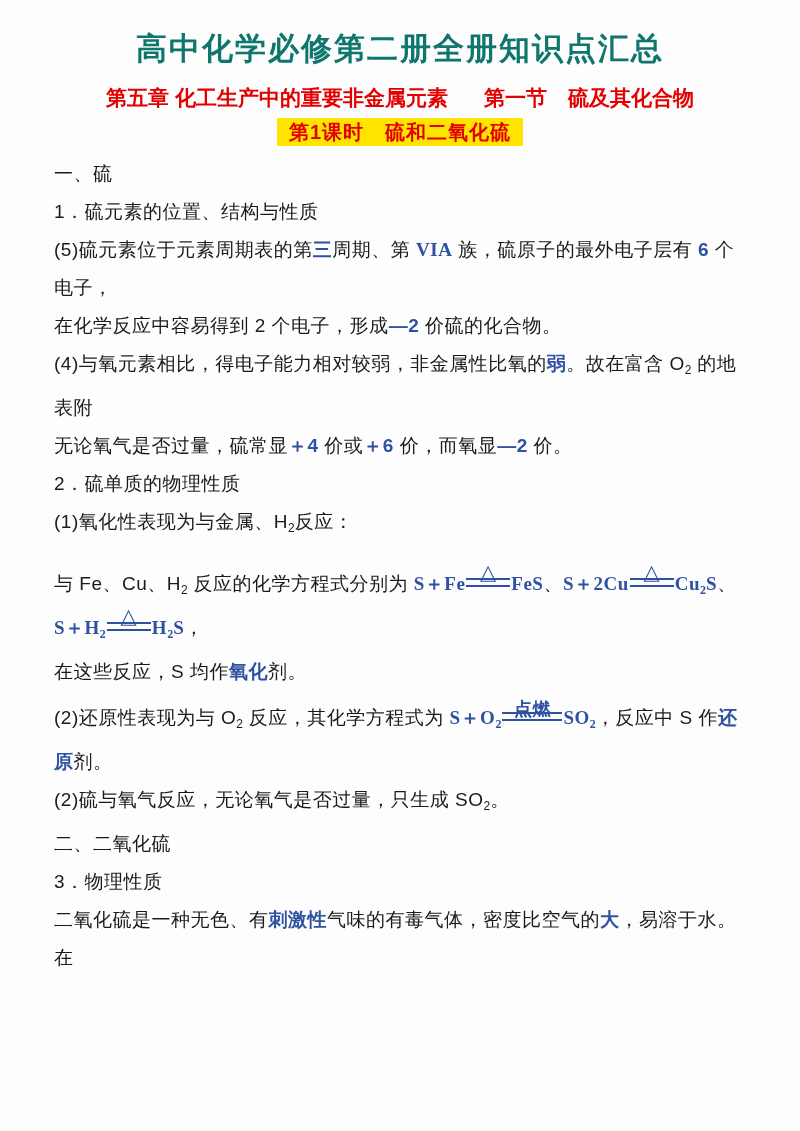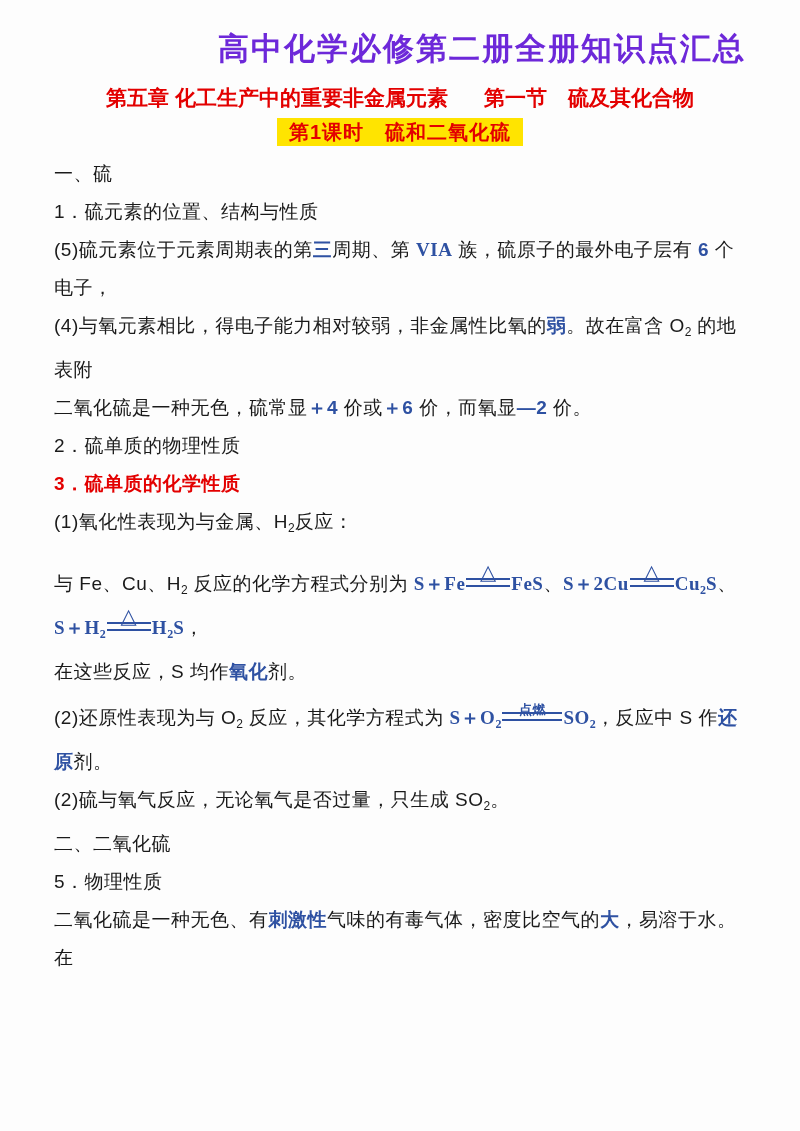--- a/index.html
+++ b/index.html
@@ -1,77 +1,77 @@
 <!DOCTYPE html>
 <html><head>
 <meta charset="utf-8">
 <style>
   html,body{margin:0;padding:0;}
   body{
     width:800px;height:1131px;background:#fdfdfd;overflow:hidden;
     font-family:"Liberation Sans","DejaVu Sans",sans-serif;color:#1a1a1a;
   }
   .page{box-sizing:border-box;width:800px;height:1131px;padding:24px 54px 0 54px;position:relative;}
-  .title{font-size:31px;font-weight:bold;text-align:right;margin:4px 0 14px 0;letter-spacing:2px;color:#6d28d9;}
+  .title{font-size:31px;font-weight:bold;text-align:center;margin:4px 0 14px 0;letter-spacing:2px;color:#0f766e;}
   .subhead{font-size:21px;font-weight:bold;color:#e30000;text-align:center;white-space:nowrap;}
   .subhead .gap{margin-left:36px;}
   .lessonline{text-align:center;margin:7px 0 9px 0;}
   .hl{background:#ffe400;color:#e30000;font-size:20px;font-weight:bold;padding:3px 12px;letter-spacing:1px;}
   .line{font-size:19px;line-height:38px;letter-spacing:0.5px;}
   .line.tall{padding-top:18px;}
   .line.semitall{padding-top:8px;}
   .b{color:#2e51a2;font-weight:bold;}
   .r{color:#e30000;font-weight:bold;}
   .lat{font-family:"Liberation Serif","DejaVu Serif",serif;}
   .sub{font-size:12px;vertical-align:-4px;letter-spacing:0;}
   
   .ceq{display:inline-block;position:relative;width:46px;height:26px;vertical-align:-4px;color:#2e51a2;}
   .ceq .bar{position:absolute;left:1px;right:1px;bottom:7px;height:5px;border-top:2px solid #2e51a2;border-bottom:2px solid #2e51a2;}
   .ceq .tri{position:absolute;left:50%;transform:translateX(-50%);bottom:12px;font-size:21px;line-height:20px;font-weight:bold;font-family:"DejaVu Sans",sans-serif;}
   .ceq.ig{width:62px;}
-  .ceq .cond{position:absolute;left:50%;transform:translateX(-50%);bottom:11px;font-size:13px;line-height:15px;font-weight:bold;white-space:nowrap;font-family:"Liberation Sans",sans-serif;}
+  .ceq .cond{position:absolute;left:50%;transform:translateX(-50%);bottom:11px;font-size:18px;line-height:15px;font-weight:bold;white-space:nowrap;font-family:"Liberation Sans",sans-serif;}
 </style>
 </head>
 <body>
 
 <div class="page">
 
   <h1 class="title">高中化学必修第二册全册知识点汇总</h1>
 
   <div class="subhead"><span>第五章 化工生产中的重要非金属元素</span><span class="gap">第一节　硫及其化合物</span></div>
 
   <div class="lessonline"><span class="hl">第1课时　硫和二氧化硫</span></div>
 
   <div class="line">一、硫</div>
 
   <div class="line">1．硫元素的位置、结构与性质</div>
 
   <div class="line"><span>(5)硫元素位于元素周期表的第</span><span class="b">三</span><span>周期、第 </span><span class="b lat">VIA</span><span> 族，硫原子的最外电子层有 </span><span class="b">6</span><span> 个电子，</span></div>
 
+  <div class="line"><span>在化学反应中容易得到 2 个电子，形成</span><span class="b">—2</span><span> 价硫的化合物。</span></div>
 
   <div class="line"><span>(4)与氧元素相比，得电子能力相对较弱，非金属性比氧的</span><span class="b">弱</span><span>。故在富含 O</span><span class="sub">2</span><span> 的地表附</span></div>
 
-  <div class="line"><span>二氧化硫是一种无色，硫常显</span><span class="b">＋4</span><span> 价或</span><span class="b">＋6</span><span> 价，而氧显</span><span class="b">—2</span><span> 价。</span></div>
+  <div class="line"><span>无论氧气是否过量，硫常显</span><span class="b">＋4</span><span> 价或</span><span class="b">＋6</span><span> 价，而氧显</span><span class="b">—2</span><span> 价。</span></div>
 
   <div class="line">2．硫单质的物理性质</div>
 
 
 
-  <div class="line r">3．硫单质的化学性质</div>
 
   <div class="line"><span>(1)氧化性表现为与金属、H</span><span class="sub">2</span><span>反应：</span></div>
 
   <div class="line tall"><span>与 Fe、Cu、H</span><span class="sub">2</span><span> 反应的化学方程式分别为 </span><span class="b lat"><span>S＋Fe</span><span class="ceq"><span class="tri">△</span><span class="bar"></span></span><span>FeS</span></span><span>、</span><span class="b lat"><span>S＋2Cu</span><span class="ceq"><span class="tri">△</span><span class="bar"></span></span><span>Cu</span><span class="sub">2</span><span>S</span></span><span>、</span><span class="b lat"><span>S＋H</span><span class="sub">2</span><span class="ceq"><span class="tri">△</span><span class="bar"></span></span><span>H</span><span class="sub">2</span><span>S</span></span><span>，</span></div>
 
   <div class="line"><span>在这些反应，S 均作</span><span class="b">氧化</span><span>剂。</span></div>
 
   <div class="line semitall"><span>(2)还原性表现为与 O</span><span class="sub">2</span><span> 反应，其化学方程式为 </span><span class="b lat"><span>S＋O</span><span class="sub">2</span><span class="ceq ig"><span class="cond">点燃</span><span class="bar"></span></span><span>SO</span><span class="sub">2</span></span><span>，反应中 S 作</span><span class="b">还原</span><span>剂。</span></div>
 
 
   <div class="line"><span>(2)硫与氧气反应，无论氧气是否过量，只生成 SO</span><span class="sub">2</span><span>。</span></div>
 
   <div class="line">二、二氧化硫</div>
 
-  <div class="line">5．物理性质</div>
+  <div class="line">3．物理性质</div>
 
   <div class="line"><span>二氧化硫是一种无色、有</span><span class="b">刺激性</span><span>气味的有毒气体，密度比空气的</span><span class="b">大</span><span>，易溶于水。在</span></div>
 
 </div>
 
 </body></html>

